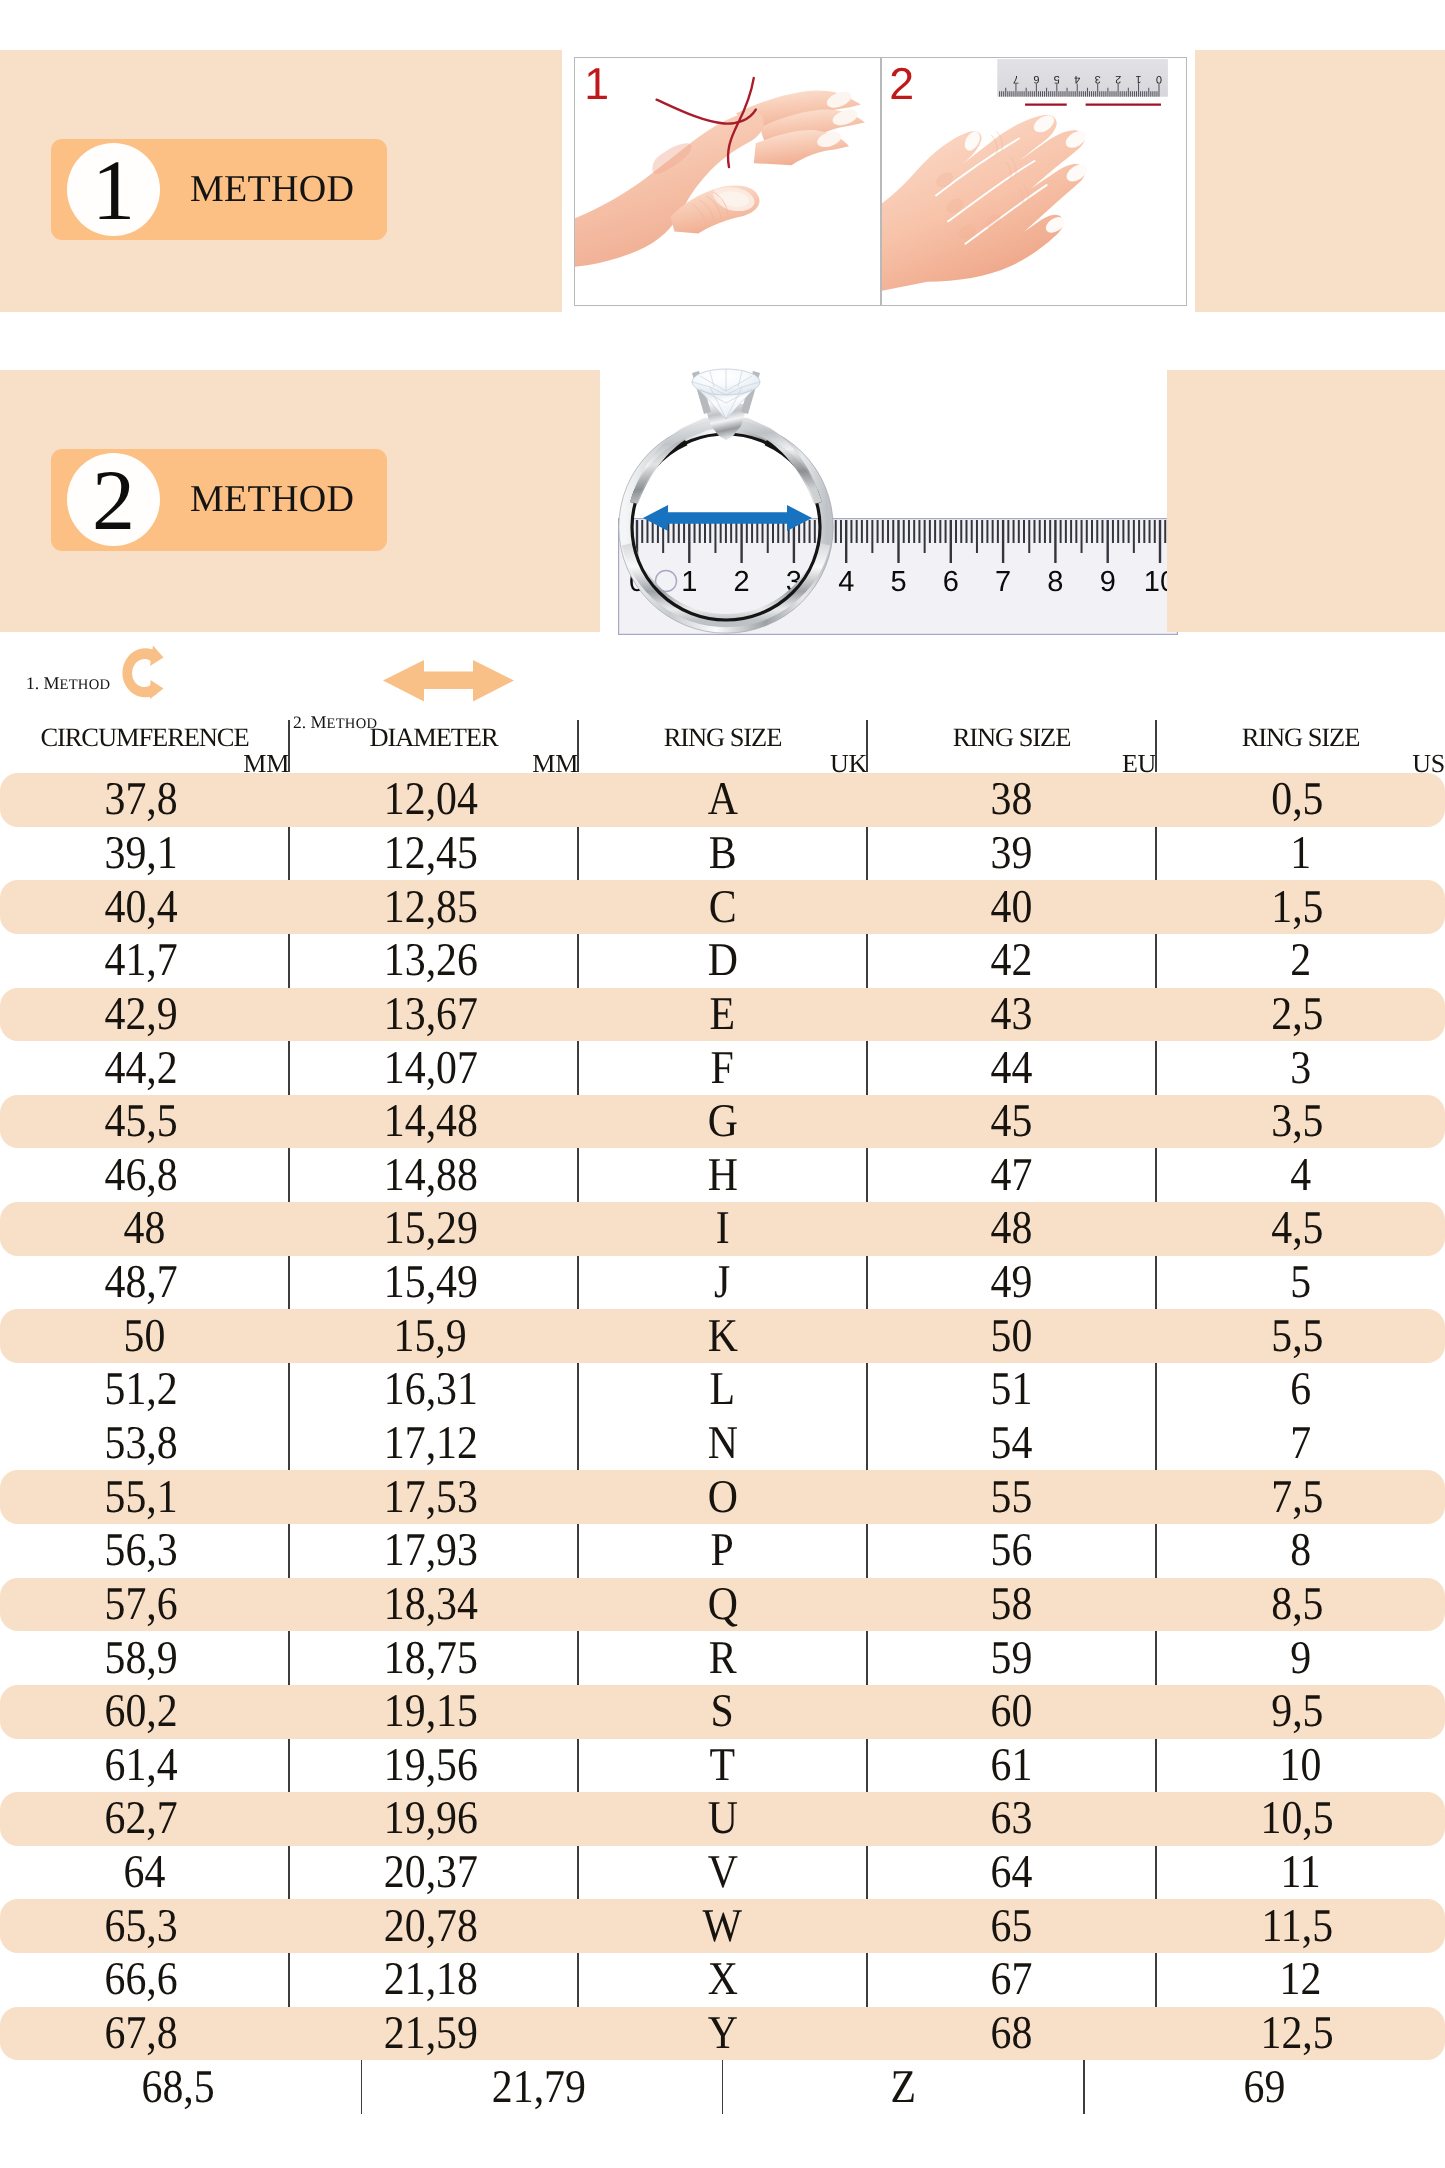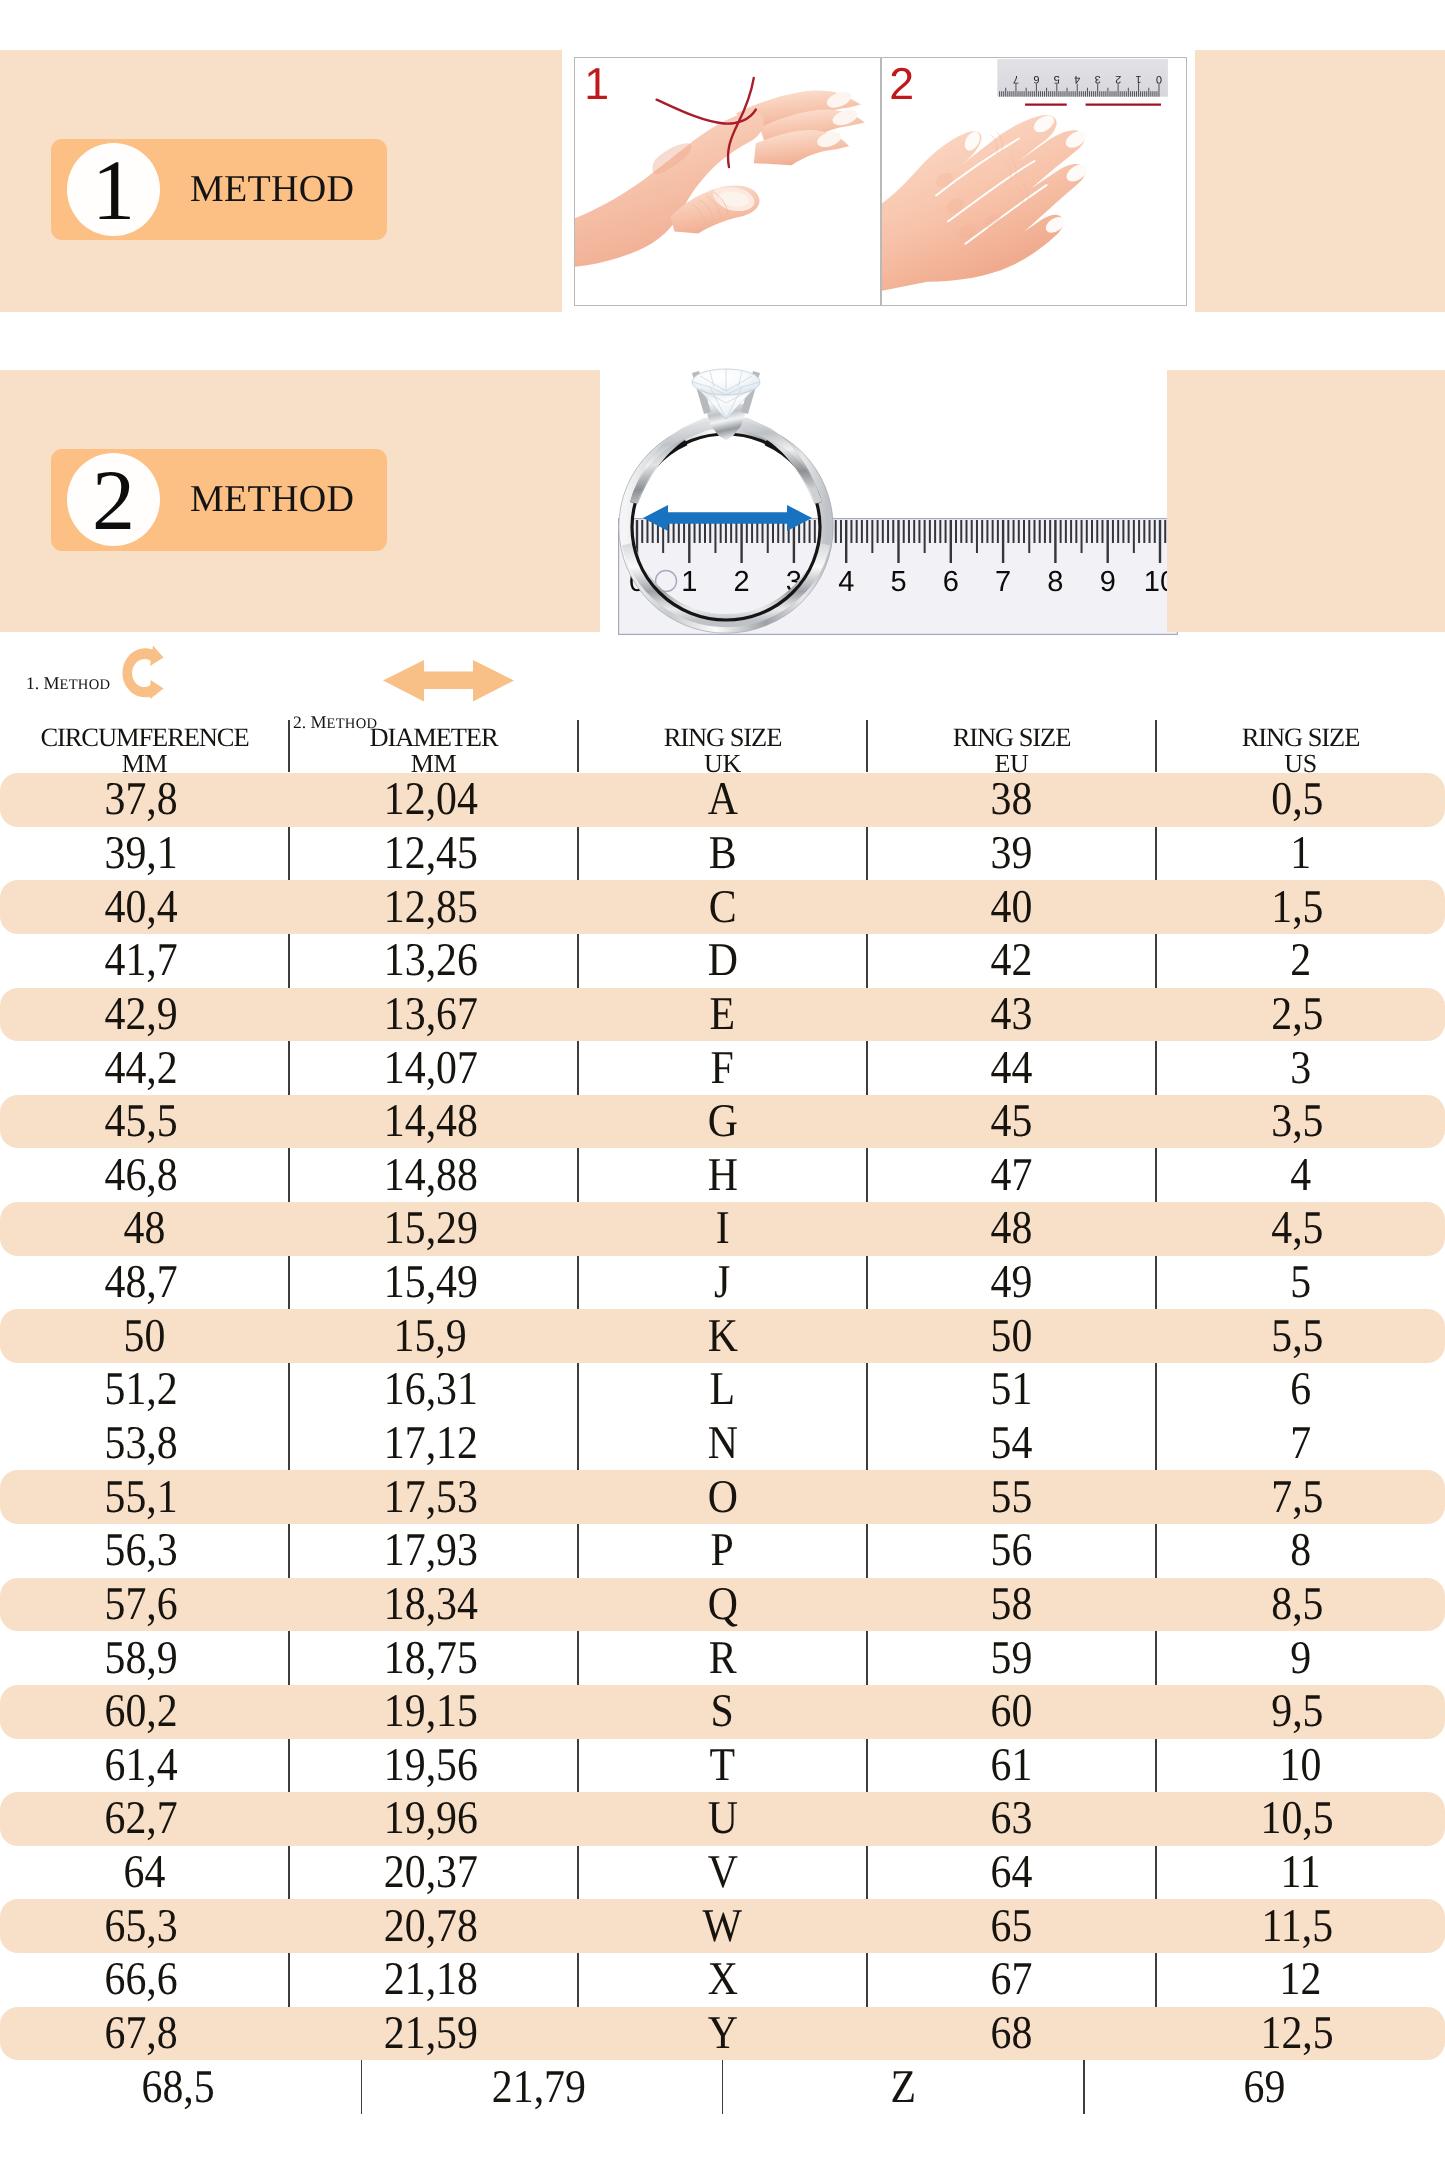--- a/index.html
+++ b/index.html
@@ -28,21 +28,21 @@
   .legend-item{position:absolute;}
   .legend-item .ltxt{font-size:17.5px;letter-spacing:0px;color:#141414;white-space:nowrap;line-height:1;}
   .legend-item .ltxt .sc{font-size:14.6px;letter-spacing:0.25px;}
   .legend-item .ltxt .bigc{font-size:18px;}
 
   
   .tbl{position:absolute;left:0;top:715px;width:1445px;}
   .thead{position:relative;height:58px;display:flex;}
   .th{flex:1 1 0;text-align:center;position:relative;padding-top:2px;}
   .th .t1{font-size:26.5px;letter-spacing:-1.1px;color:#17130f;line-height:30px;padding-top:5px;}
-  .th .t2{font-size:26px;letter-spacing:-0.3px;color:#17130f;line-height:24px;}
+  .th .t2{font-size:26px;letter-spacing:-0.3px;color:#17130f;line-height:24px;text-align:right;}
   .th .vsep{position:absolute;right:-0.75px;top:5px;height:52px;width:1.5px;background:#3d3d3d;}
   .th:last-child .vsep{display:none;}
   .trow{display:flex;height:53.65px;position:relative;border-radius:18px;}
   .trow.alt{background:#F8E0C8;}
   .td{flex:1 1 0;text-align:center;font-size:47px;color:#17130f;display:flex;align-items:center;justify-content:center;position:relative;line-height:1;}
   .td > span:first-child{display:inline-block;transform:scaleX(0.89);}
   .td .sep{position:absolute;right:-0.75px;top:0px;bottom:0px;width:1.5px;background:#3d3d3d;}
   .td:last-child .sep{display:none;}
 </style>
 </head>

